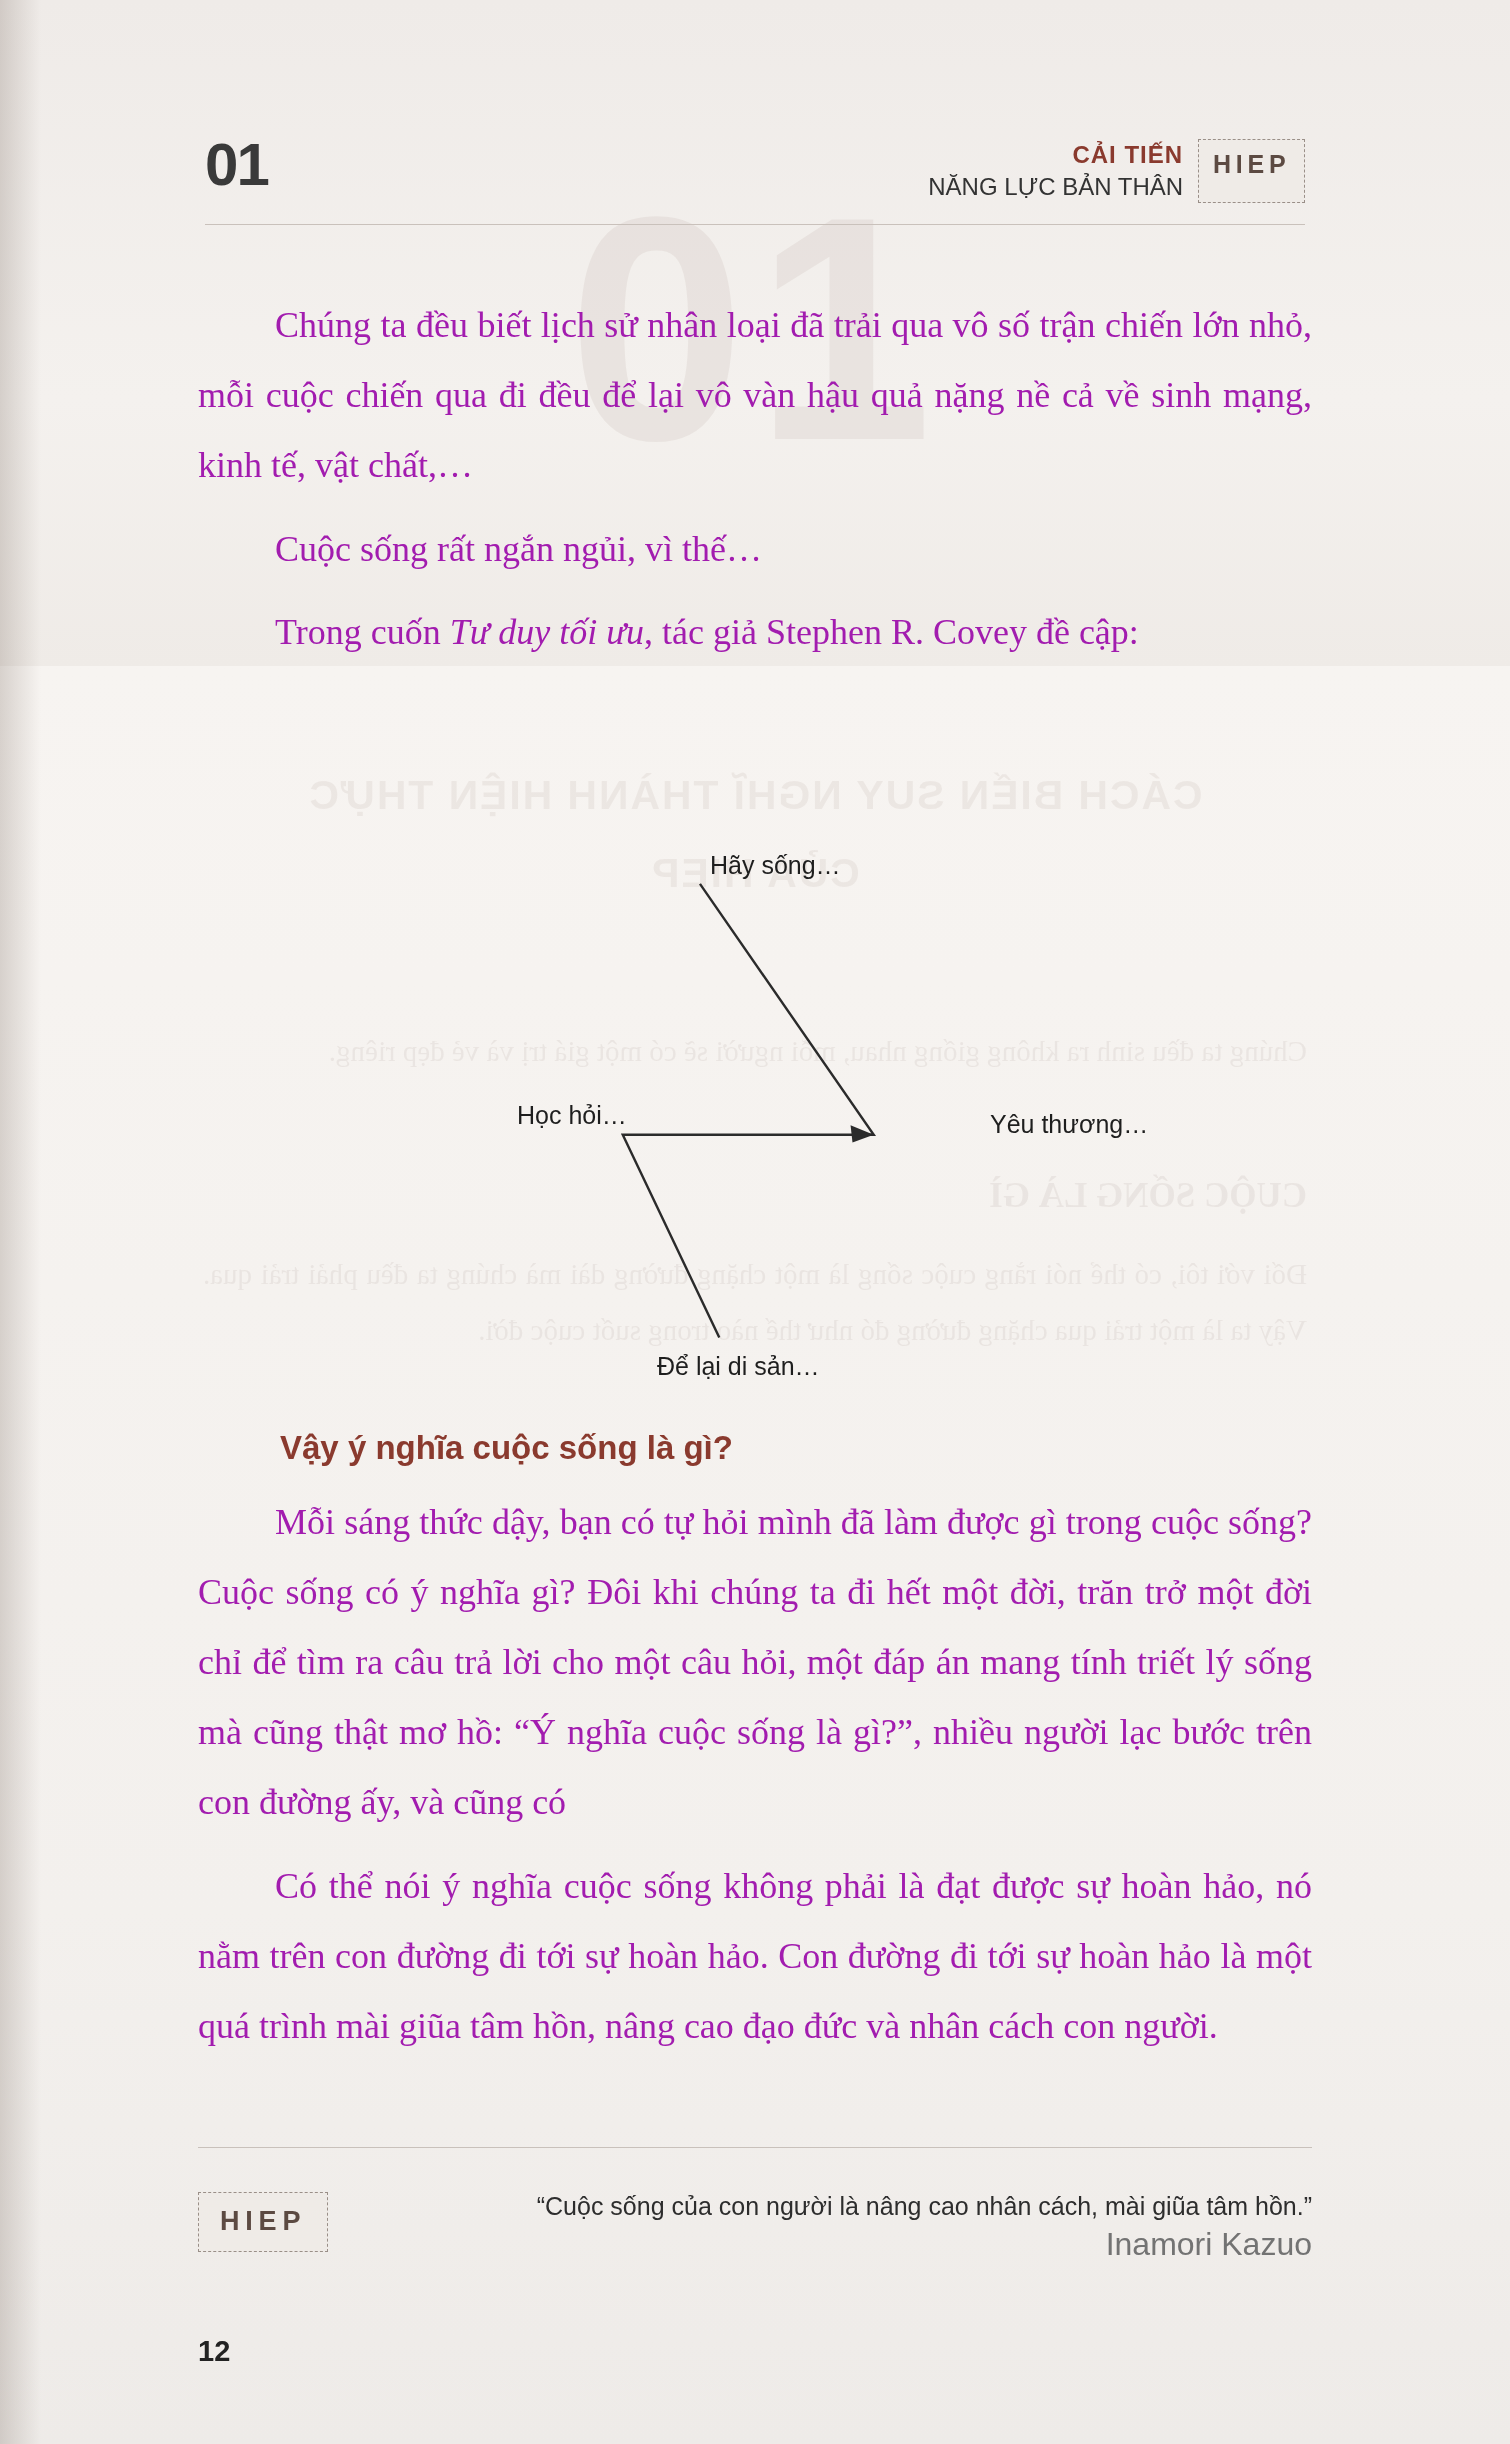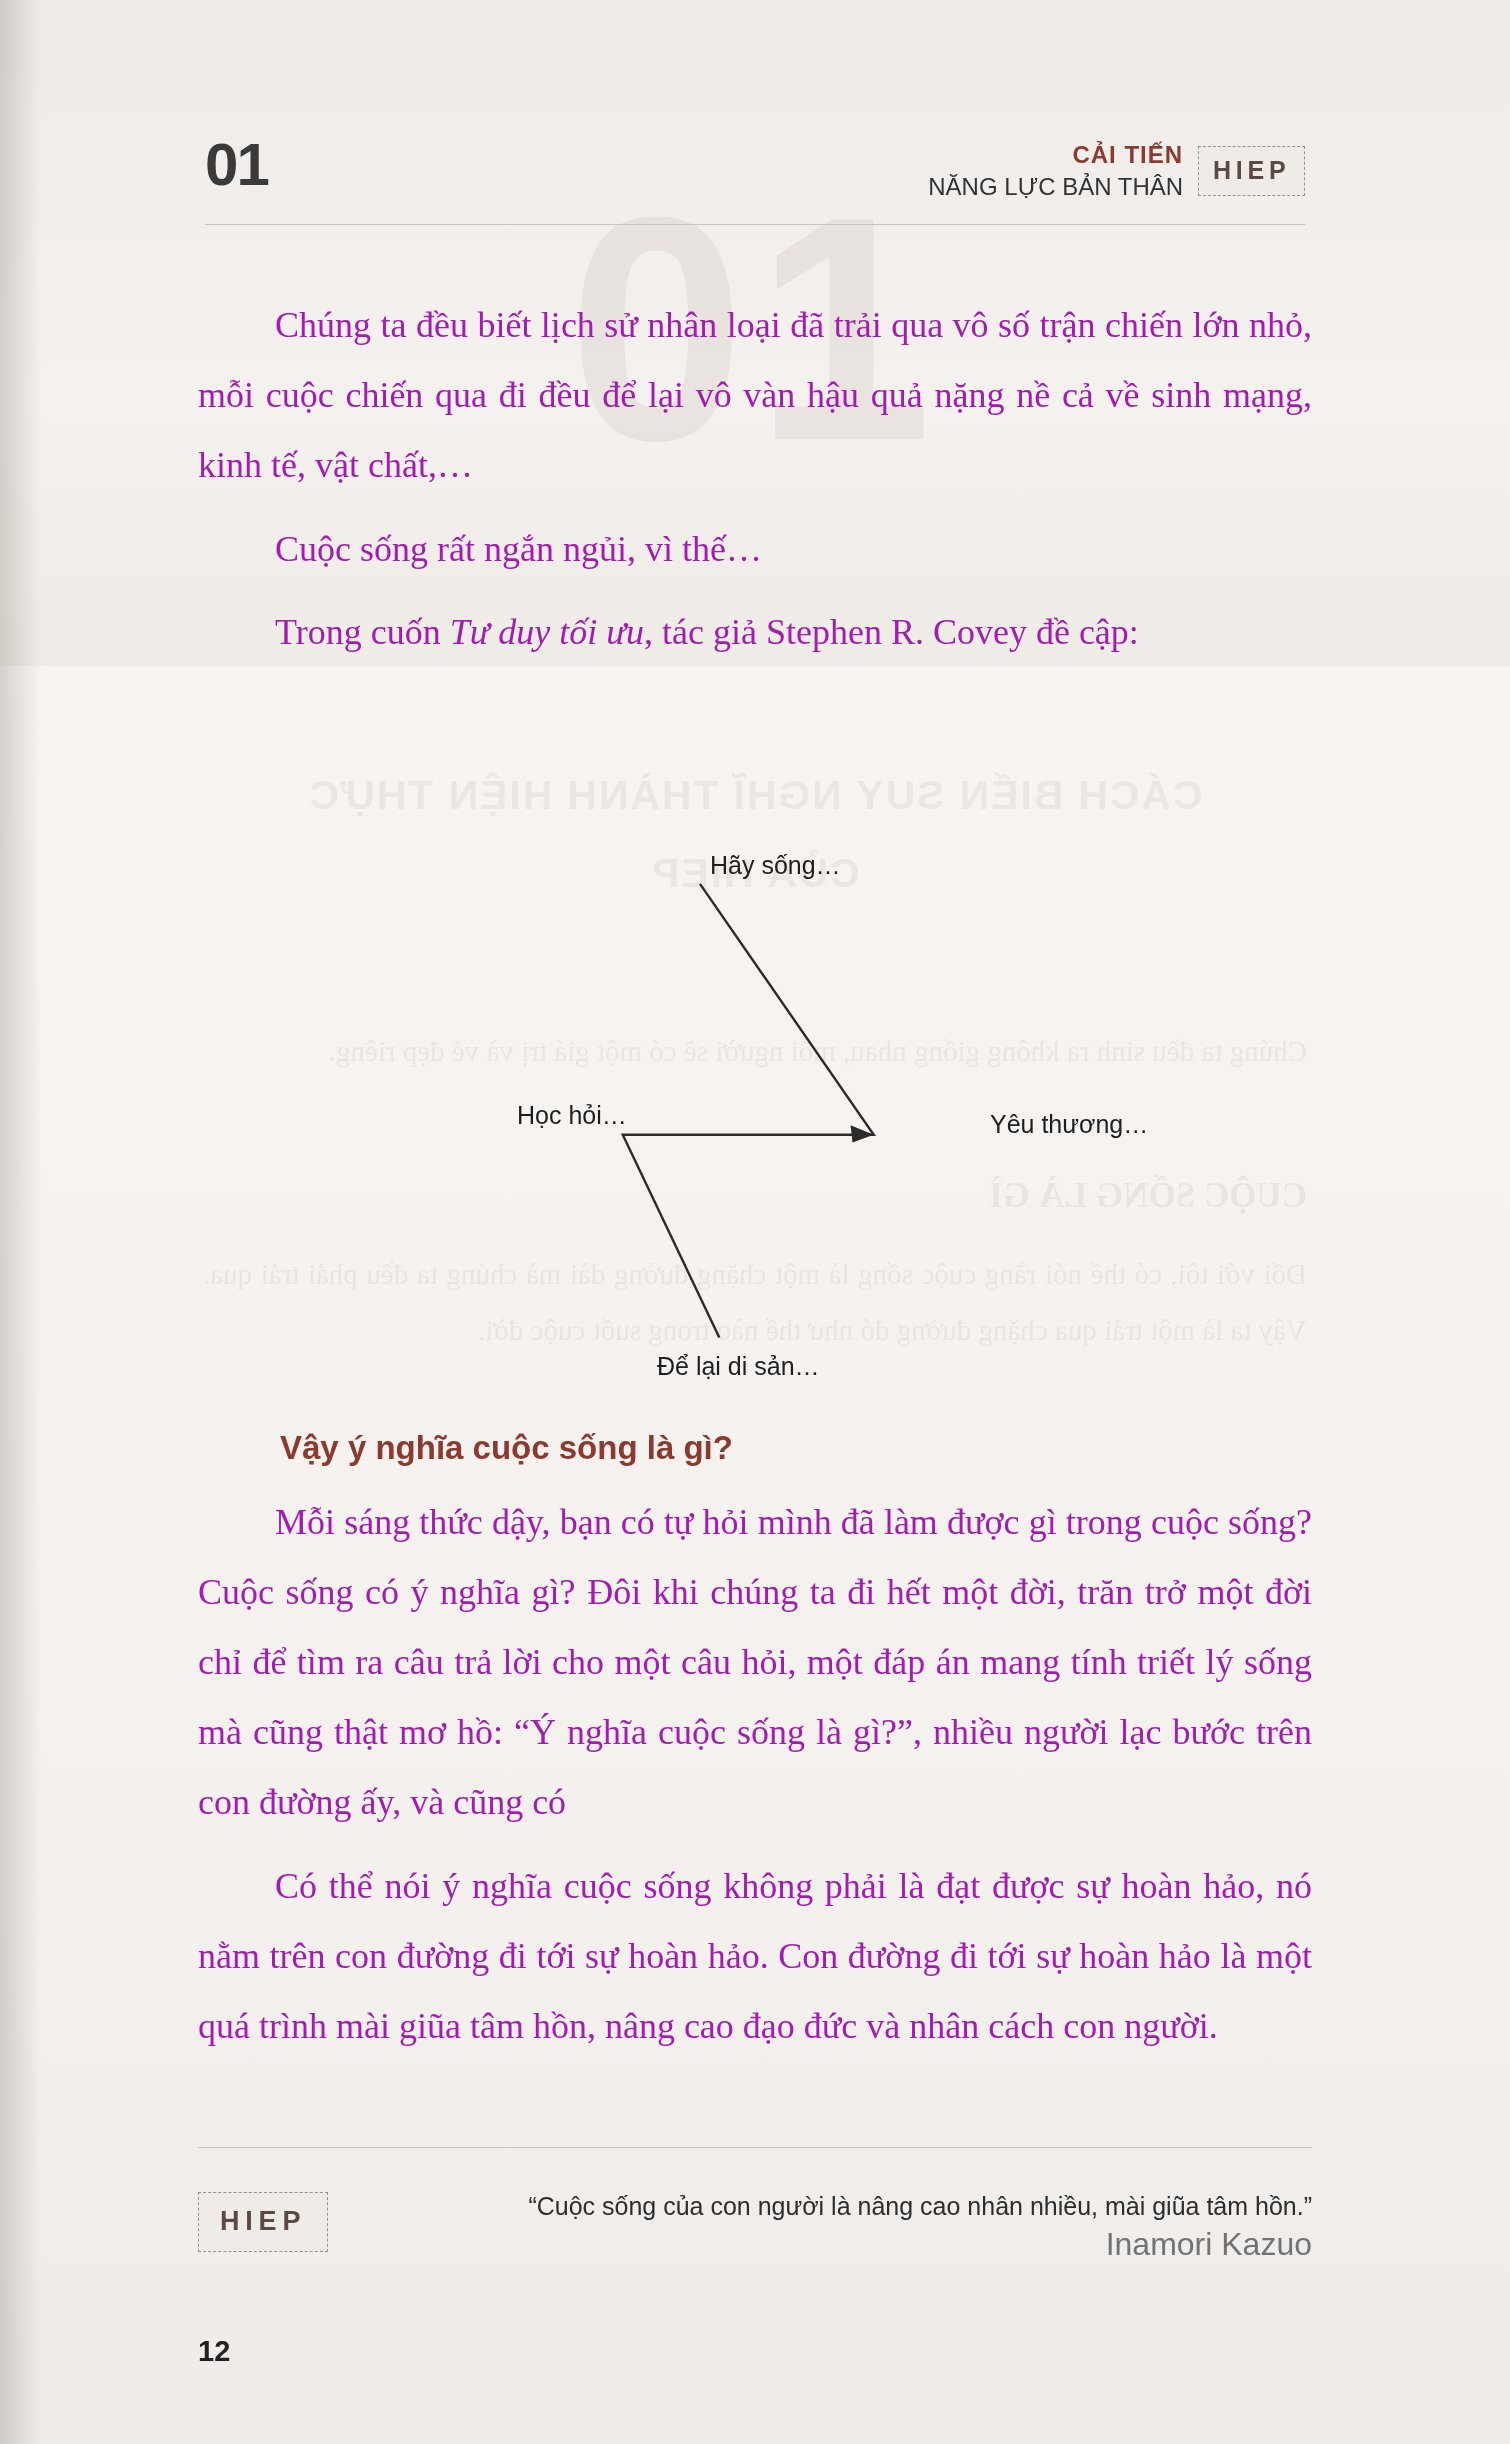--- a/index.html
+++ b/index.html
@@ -120,21 +120,20 @@
     font-family: "Liberation Sans", sans-serif;
     font-size: 24px;
     color: #2c2c2c;
     line-height: 35px;
   }
   .header-right {
     position: absolute;
     right: 0;
     top: 3.9px;
     display: flex;
-    align-items: center;
   }
   .hr-text {
     text-align: right;
     font-family: "Liberation Sans", sans-serif;
     line-height: 32px;
     margin-right: 15.4px;
   }
   .hr-text .l1 {
     font-weight: bold;
     font-size: 24px;
@@ -329,19 +328,19 @@
 
   <div class="body-col-2">
     <p class="para">Mỗi sáng thức dậy, bạn có tự hỏi mình đã làm được gì trong cuộc sống? Cuộc sống có ý nghĩa gì? Đôi khi chúng ta đi hết một đời, trăn trở một đời chỉ để tìm ra câu trả lời cho một câu hỏi, một đáp án mang tính triết lý sống mà cũng thật mơ hồ: “Ý nghĩa cuộc sống là gì?”, nhiều người lạc bước trên con đường ấy, và cũng có</p>
     <p class="para">Có thể nói ý nghĩa cuộc sống không phải là đạt được sự hoàn hảo, nó nằm trên con đường đi tới sự hoàn hảo. Con đường đi tới sự hoàn hảo là một quá trình mài giũa tâm hồn, nâng cao đạo đức và nhân cách con người.</p>
   </div>
 
   <div class="footer">
     <div class="footer-rule"></div>
     <div class="footer-badge">HIEP</div>
     <div class="quote">
-      <div class="q-text">“Cuộc sống của con người là nâng cao nhân nhiều, mài giũa tâm hồn.”</div>
+      <div class="q-text">“Cuộc sống của con người là nâng cao nhân cách, mài giũa tâm hồn.”</div>
       <div class="q-author">Inamori Kazuo</div>
     </div>
   </div>
   <div class="page-num">12</div>
 </div>
 
 
 </body></html>

